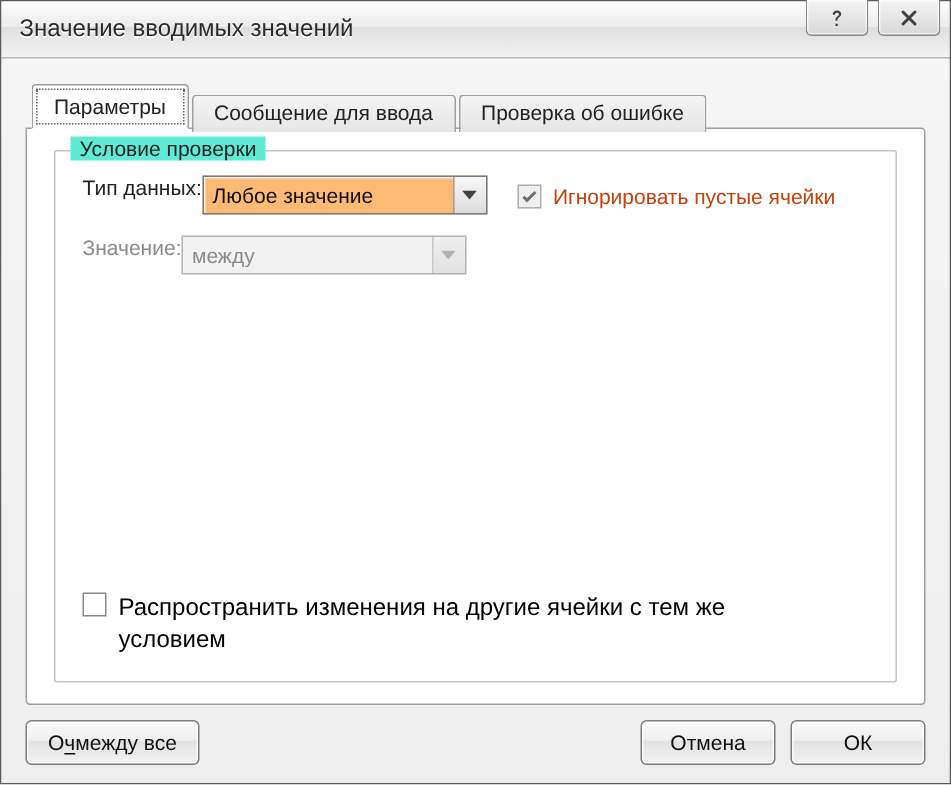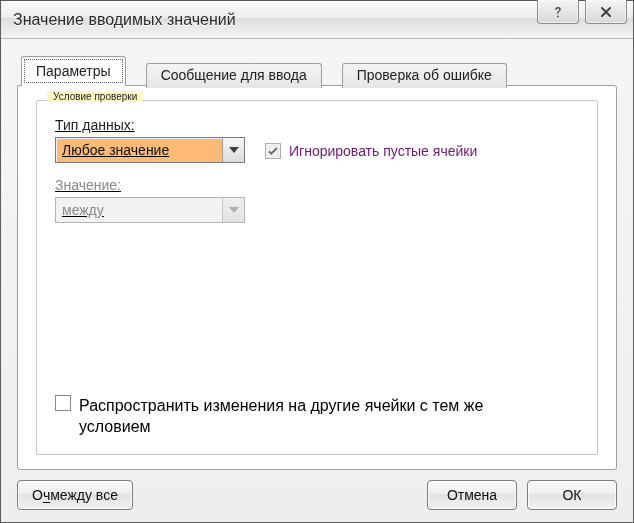--- a/index.html
+++ b/index.html
@@ -59,21 +59,21 @@
     flex: 1;
     padding: 14px 16px 12px 16px;
     display: flex;
     flex-direction: column;
     background: linear-gradient(#f5f5f5, #eeeeee);
   }
   
   .tabstrip {
     display: flex;
     align-items: flex-end;
-    gap: 18px;
+    gap: 0;
     height: 32px;
     padding-left: 4px;
     position: relative;
     z-index: 2;
   }
   .tab {
     background: linear-gradient(#fdfdfd, #f0f0f0);
     border: 1px solid #9f9f9f;
     border-bottom: none;
     border-radius: 3px 3px 0 0;
@@ -116,35 +116,34 @@
     padding: 16px 18px 16px 18px;
     position: relative;
     height: 100%;
     display: flex;
     flex-direction: column;
   }
   .group-legend {
     position: absolute;
     top: -10px;
     left: 10px;
-    background: #fef9c3;
+    background: #5eead4;
     padding: 0 6px;
-    font-size: 10px;
+    font-size: 14px;
     color: #222;
   }
   .field-row {
     display: flex;
     align-items: flex-end;
     gap: 20px;
     margin-bottom: 14px;
   }
   .field-col {
     display: flex;
-    flex-direction: column;
-    text-decoration: underline;
+    flex-direction: row;
   }
   .label {
     font-size: 14px;
     color: #222;
     margin-bottom: 4px;
   }
   .label.disabled { color: #8a8a8a; }
   .combo {
     display: flex;
     align-items: center;
@@ -191,21 +190,21 @@
     height: 16px;
     border: 1px solid #8a8a8a;
     background: #fff;
     display: flex;
     align-items: center;
     justify-content: center;
     flex: none;
   }
   .cb.disabled { background: #efefef; border-color: #b0b0b0; }
   .cb .check { color: #707070; }
-  .checkbox-row.disabled { color: #701a75; }
+  .checkbox-row.disabled { color: #c2410c; }
   .spacer-grow { flex: 1; }
   .cb-bottom {
     display: flex;
     align-items: flex-start;
     gap: 8px;
     font-size: 16px;
     color: #000000;
     line-height: 1.35;
   }
   

